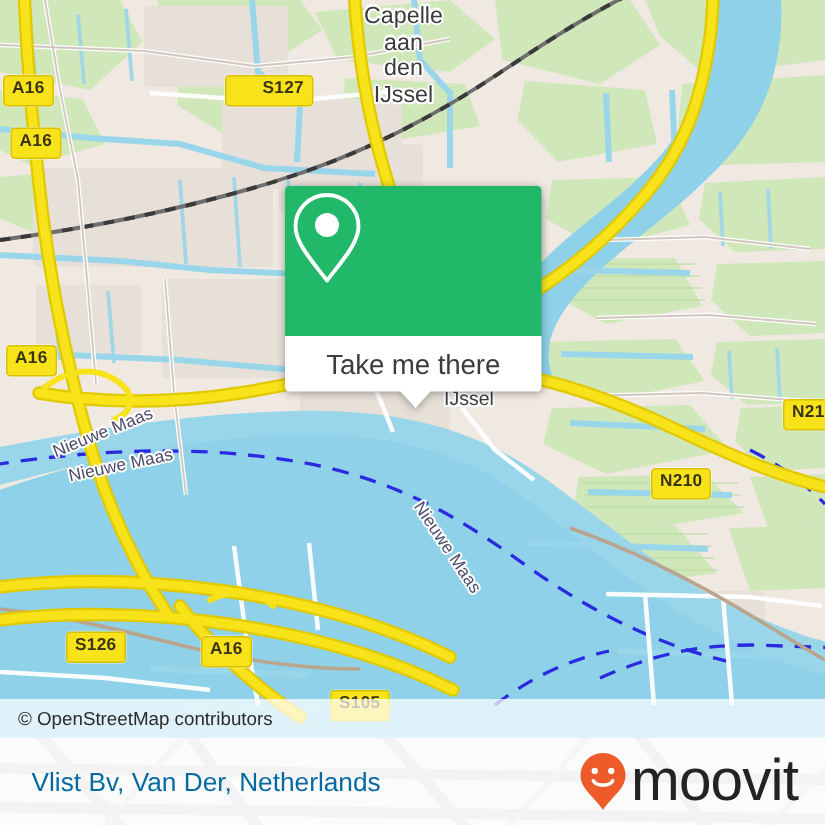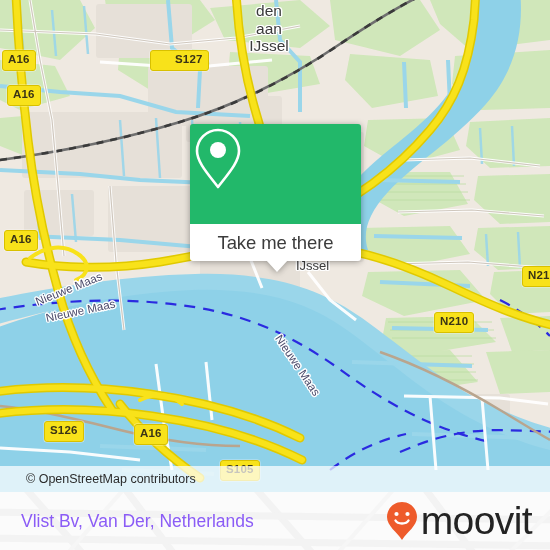--- a/index.html
+++ b/index.html
@@ -64,21 +64,21 @@
   #attribution {
     position: absolute;
     left: 0; bottom: 0;
     width: 550px; height: 26px;
     background: rgba(255,255,255,0.72);
     display: flex; align-items: center;
   }
   #attribution span {
     font-size: 12.5px;
     color: #2b2b2b;
-    padding-left: 26px;
+    padding-left: 12px;
   }
 
   
   #callout {
     position: absolute;
     left: 190px; top: 124px;
     width: 200px;
     filter: drop-shadow(0 1px 3px rgba(0,0,0,.35));
   }
   #callout-image {
@@ -114,21 +114,21 @@
     left: 0; top: 492px;
     width: 550px; height: 58px;
     background: #fbfbfb;
     overflow: hidden;
     display: flex; align-items: center;
   }
   #footer-bg { position: absolute; left: 0; top: 0; opacity: .55; }
   #footer-title {
     position: relative;
     font-size: 17.5px;
-    color: #8b5cf6;
+    color: #0369a1;
     padding-left: 21px;
     z-index: 2;
   }
   #brand {
     position: absolute;
     right: 18px; top: 50%;
     transform: translateY(-50%);
     display: flex; align-items: center;
     z-index: 2;
   }
@@ -316,22 +316,23 @@
 
         <g stroke="#f8e21a" stroke-width="4" fill="none" stroke-linecap="round">
           <path d="M30,258 C46,246 64,244 78,254 C90,262 90,274 76,280"></path>
           <path d="M140,400 C156,392 172,394 182,404"></path>
           <path d="M280,214 C292,222 300,236 302,250"></path>
         </g>
       </g>
     </svg>
 
     <div class="maplabel city-label halo" style="left:209px; top:2px; width:120px;">
+      <div>Capelle</div>
+      <div>aan</div>
       <div>den</div>
-      <div>aan</div>
       <div>IJssel</div>
     </div>
 
     <div class="maplabel place-label halo" style="left:296px; top:258px;">IJssel</div>
 
     <div class="maplabel water-label halo" style="left:36px; top:296px; transform:rotate(-22deg); transform-origin:left center;">Nieuwe Maas</div>
     <div class="maplabel water-label halo" style="left:46px; top:312px; transform:rotate(-12deg); transform-origin:left center;">Nieuwe Maas</div>
     <div class="maplabel water-label halo" style="left:278px; top:330px; transform:rotate(56deg); transform-origin:left center;">Nieuwe Maas</div>
 
     <div class="shield" style="left:2px; top:50px;">A16</div>

